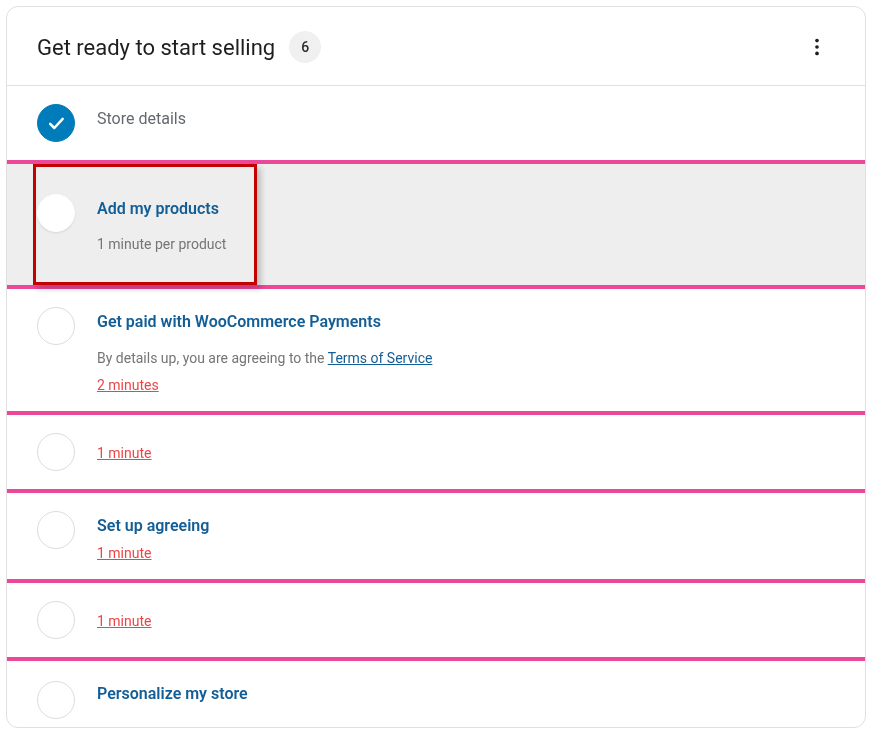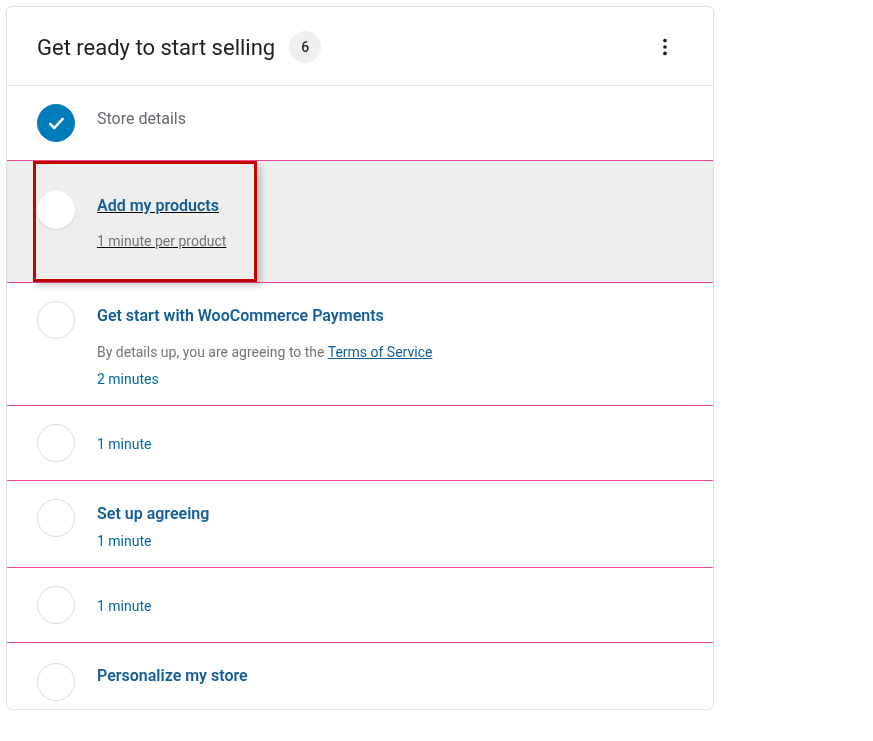--- a/index.html
+++ b/index.html
@@ -3,23 +3,23 @@
   <meta charset="utf-8">
   <style>
     * { box-sizing: border-box; margin: 0; padding: 0; }
     body {
       font-family: -apple-system, BlinkMacSystemFont, "Segoe UI", Roboto, sans-serif;
       background: #fff;
       padding: 6px;
     }
     .card {
       border: 1px solid #e0e0e0;
-      border-radius: 6px;
-      background: #fff;
-      width: 708px;
+      border-radius: 12px;
+      background: #fff;
+      width: 860px;
       overflow: hidden;
     }
     .card-header {
       display: flex;
       align-items: center;
       padding: 22px 30px 20px 30px;
       border-bottom: 1px solid #e0e0e0;
     }
     .card-title {
       font-size: 22px;
@@ -43,40 +43,39 @@
     .menu-btn {
       width: 36px; height: 36px;
       display: flex; align-items: center; justify-content: center;
       cursor: pointer; border-radius: 4px;
     }
     .task-list { }
     .task-item {
       display: flex;
       align-items: flex-start;
       padding: 18px 30px;
-      border-bottom: 1px solid #ec4899;
+      border-bottom: 4px solid #ec4899;
       cursor: pointer;
       position: relative;
     }
     .task-item.completed .status-circle {
       background: #007cba;
       border-color: #007cba;
       display: flex;
       align-items: center;
       justify-content: center;
     }
     .task-item.completed .task-title-text {
       color: #646970;
       font-weight: 400;
     }
     .task-item.active {
       background: #eeeeee;
       padding-top: 30px;
       padding-bottom: 30px;
-      text-decoration: underline;
     }
     .task-item.highlighted::before {
       content: "";
       position: absolute;
       left: 26px; top: 0; right: auto; bottom: 0;
       width: 218px;
       border: 3px solid #c40000;
       pointer-events: none;
       box-shadow: 4px 4px 6px rgba(0,0,0,0.2);
     }
@@ -104,22 +103,23 @@
       font-size: 14px;
       color: #757575;
       margin-top: 14px;
       line-height: 1.5;
     }
     .task-sub .inline-link {
       color: #135e96;
     }
     .task-time {
       font-size: 14px;
-      color: #0369a1;
+      color: #ef4444;
       margin-top: 8px;
+      text-decoration: underline;
     }
     .checkmark-svg { width: 20px; height: 20px; }
     .dots-svg { width: 22px; height: 22px; }
     .task-item:last-child { border-bottom: none; padding-bottom: 8px; }
     .task-item.last .status-circle { margin-top: 2px; }
   </style>
 </head>
 <body>
 
 <div class="card">
@@ -153,21 +153,21 @@
       <div class="status-circle"></div>
       <div class="task-body">
         <div class="task-title-text">Add my products</div>
         <div class="task-sub">1 minute per product</div>
       </div>
     </div>
 
     <div class="task-item">
       <div class="status-circle"></div>
       <div class="task-body">
-        <div class="task-title-text">Get start with WooCommerce Payments</div>
+        <div class="task-title-text">Get paid with WooCommerce Payments</div>
         <div class="task-sub">
           <span>By details up, you are agreeing to the </span><a href="#" class="inline-link">Terms of Service</a>
         </div>
         <div class="task-time">2 minutes</div>
       </div>
     </div>
 
     <div class="task-item">
       <div class="status-circle"></div>
       <div class="task-body">

